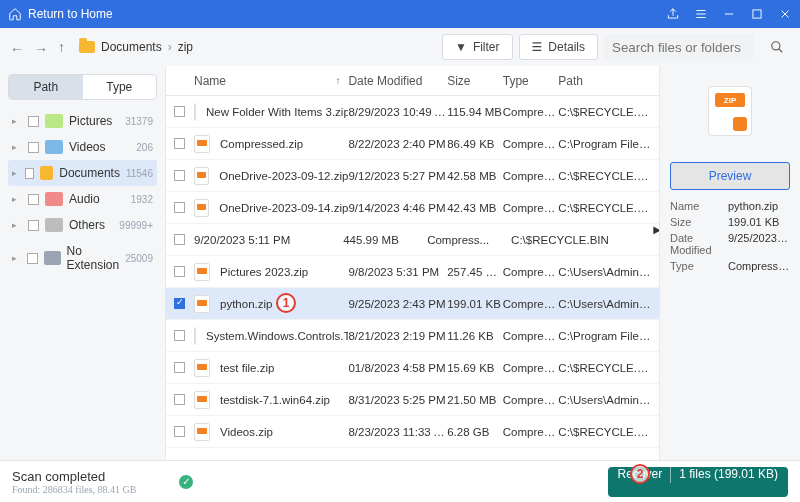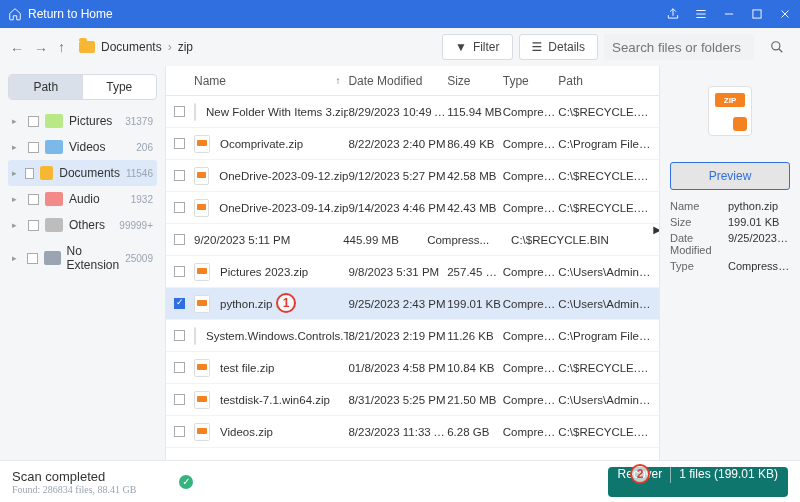--- a/index.html
+++ b/index.html
@@ -201,21 +201,21 @@
     <div class="col-size col-cell">115.94 MB</div>
     <div class="col-type col-cell">Compress...</div>
     <div class="col-path col-cell">C:\$RECYCLE.BIN</div>
         </div>
         <div class="fl-row" style="position: relative;">
           <div class="col-cb">
             <div class="cb"></div>
           </div>
     <div class="col-name col-cell">
             <span class="zip-icon"></span>
-            <span>Ocomprivate.zip</span>
+            <span>Compressed.zip</span>
           </div>
     <div class="col-date col-cell">8/22/2023 2:40 PM</div>
     <div class="col-size col-cell">86.49 KB</div>
     <div class="col-type col-cell">Compress...</div>
     <div class="col-path col-cell">C:\Program Files\...</div>
         </div>
         <div class="fl-row" style="position: relative;">
           <div class="col-cb">
             <div class="cb"></div>
           </div>
@@ -292,21 +292,21 @@
         </div>
         <div class="fl-row" style="position: relative;">
           <div class="col-cb">
             <div class="cb"></div>
           </div>
     <div class="col-name col-cell">
             <span class="zip-icon"></span>
             <span>test file.zip</span>
           </div>
     <div class="col-date col-cell">01/8/2023 4:58 PM</div>
-    <div class="col-size col-cell">10.84 KB</div>
+    <div class="col-size col-cell">15.69 KB</div>
     <div class="col-type col-cell">Compress...</div>
     <div class="col-path col-cell">C:\$RECYCLE.BIN</div>
         </div>
         <div class="fl-row" style="position: relative;">
           <div class="col-cb">
             <div class="cb"></div>
           </div>
     <div class="col-name col-cell">
             <span class="zip-icon"></span>
             <span>testdisk-7.1.win64.zip</span>

